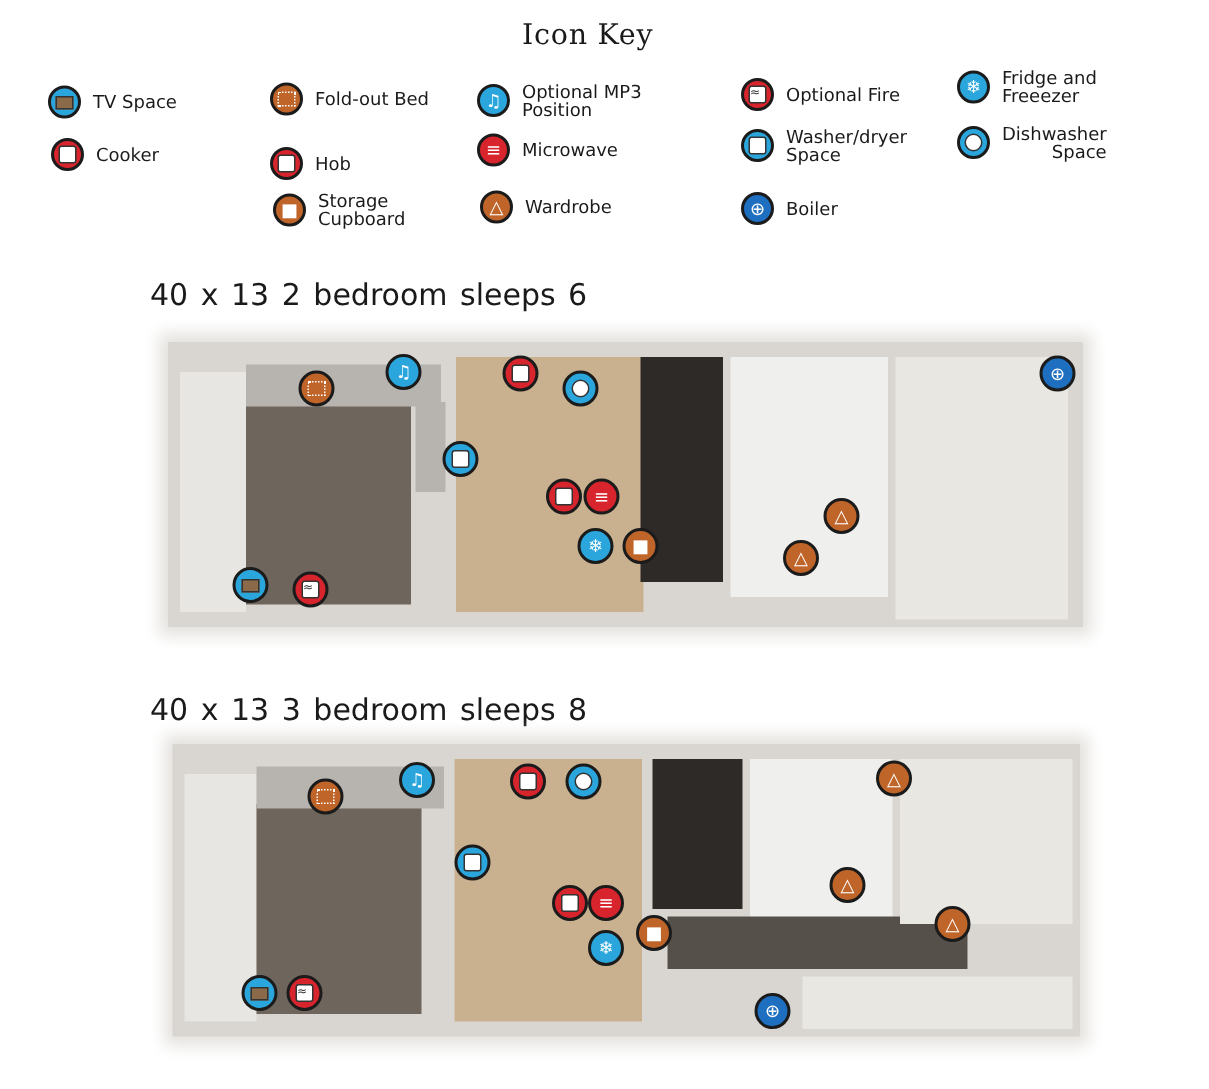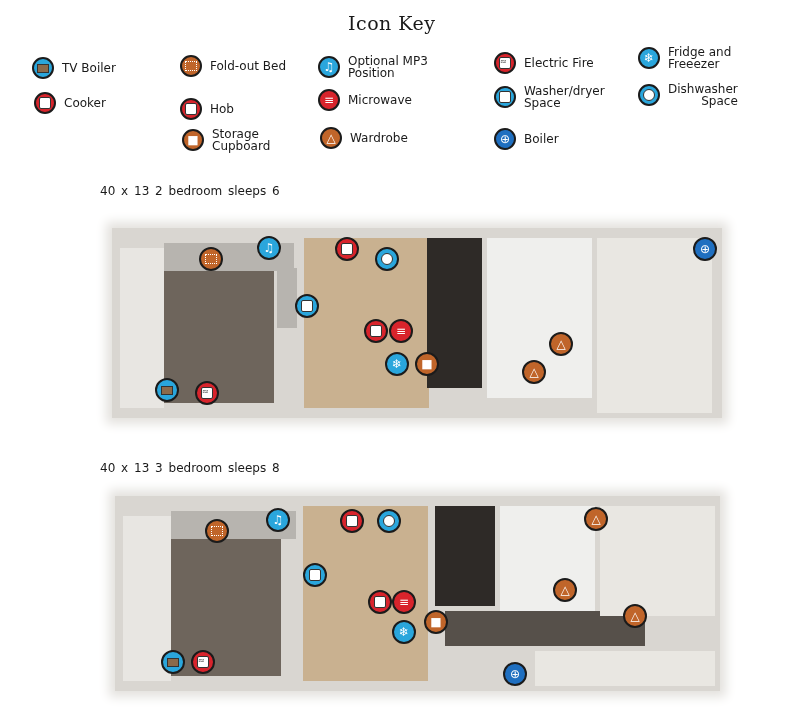--- a/index.html
+++ b/index.html
@@ -8,37 +8,37 @@
   .title { position: absolute; left: 348px; top: 12px; font-size: 19px; font-family: "DejaVu Serif", serif; letter-spacing: 0.5px; }
   .key-item { position: absolute; display: flex; align-items: center; gap: 8px; font-size: 12px; line-height: 12px; }
   .key-item .lbl { white-space: pre-line; font-family: "DejaVu Sans", sans-serif; }
   .ic { width: 22px; height: 22px; border-radius: 50%; border: 2px solid #1b1b1b; display: flex; align-items: center; justify-content: center;
         color: #fff; font-size: 12px; line-height: 1; flex-shrink: 0; position: relative; overflow: hidden; }
   .ic.blue { background: #2aa6dc; }
   .ic.dblue { background: #1f6fc0; }
   .ic.red { background: #d8242c; }
   .ic.brown { background: #c0652a; }
   .ic .inner-white { background: #fff; border: 1px solid #333; border-radius: 2px; }
-  .plan-caption { position: absolute; font-size: 12px; font-family: "DejaVu Sans", sans-serif; word-spacing: 2px; }
+  .plan-caption { position: absolute; font-size: 20px; font-family: "DejaVu Sans", sans-serif; word-spacing: 2px; }
   .plan { position: absolute; overflow: visible; }
   .plan .shell { position: absolute; left: 0; top: 0; right: 0; bottom: 0; background: #d9d6d1; box-shadow: 0 0 10px 6px #e4e2de; }
   .room { position: absolute; }
   .marker { position: absolute; }
   .marker .ic { width: 24px; height: 24px; }
 </style>
 </head>
 <body>
 
 <div class="title">Icon Key</div>
 
 <div class="key-item" style="left:32px;top:57px;">
   <span class="ic blue">
       <span style="width:12px;height:9px;background:#8b6a4a;border:1px solid #333;"></span>
     </span>
-  <span class="lbl">TV Boiler</span>
+  <span class="lbl">TV Space</span>
 </div>
 <div class="key-item" style="left:34px;top:92px;">
   <span class="ic red">
       <span class="inner-white" style="width:12px;height:12px;"></span>
     </span>
   <span class="lbl">Cooker</span>
 </div>
 <div class="key-item" style="left:180px;top:55px;text-align:center;">
   <span class="ic brown">
       <span style="width:12px;height:10px;border:1px dotted #fff;"></span>
@@ -66,21 +66,21 @@
   <span class="lbl">Microwave</span>
 </div>
 <div class="key-item" style="left:320px;top:127px;">
   <span class="ic brown">△</span>
   <span class="lbl">Wardrobe</span>
 </div>
 <div class="key-item" style="left:494px;top:52px;">
   <span class="ic red">
       <span class="inner-white" style="width:12px;height:12px;color:#333;font-size:8px;">≈</span>
     </span>
-  <span class="lbl">Electric Fire</span>
+  <span class="lbl">Optional Fire</span>
 </div>
 <div class="key-item" style="left:494px;top:85px;">
   <span class="ic blue">
       <span class="inner-white" style="width:12px;height:12px;"></span>
     </span>
   <span class="lbl">Washer/dryer
 Space</span>
 </div>
 <div class="key-item" style="left:494px;top:128px;">
   <span class="ic dblue">⊕</span>

